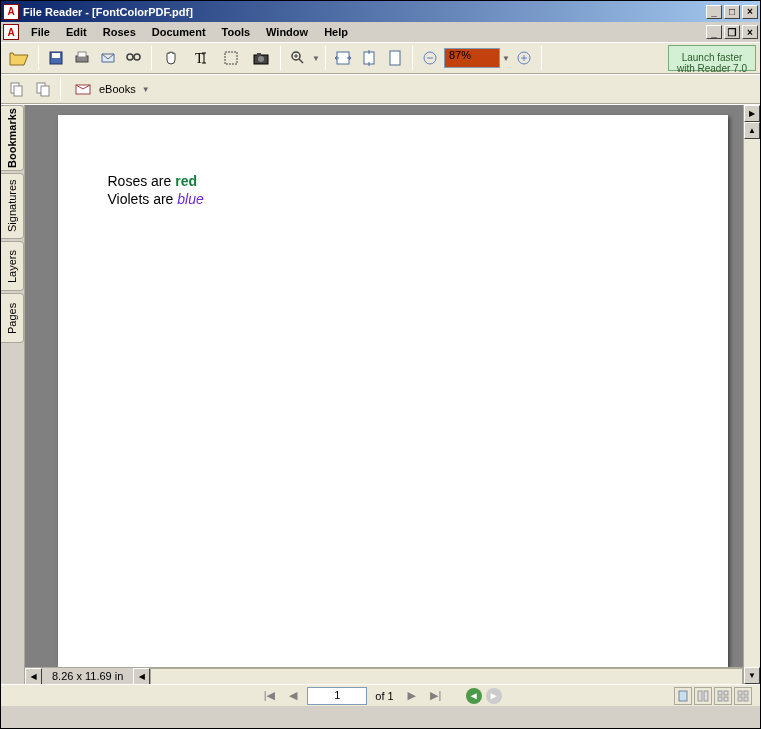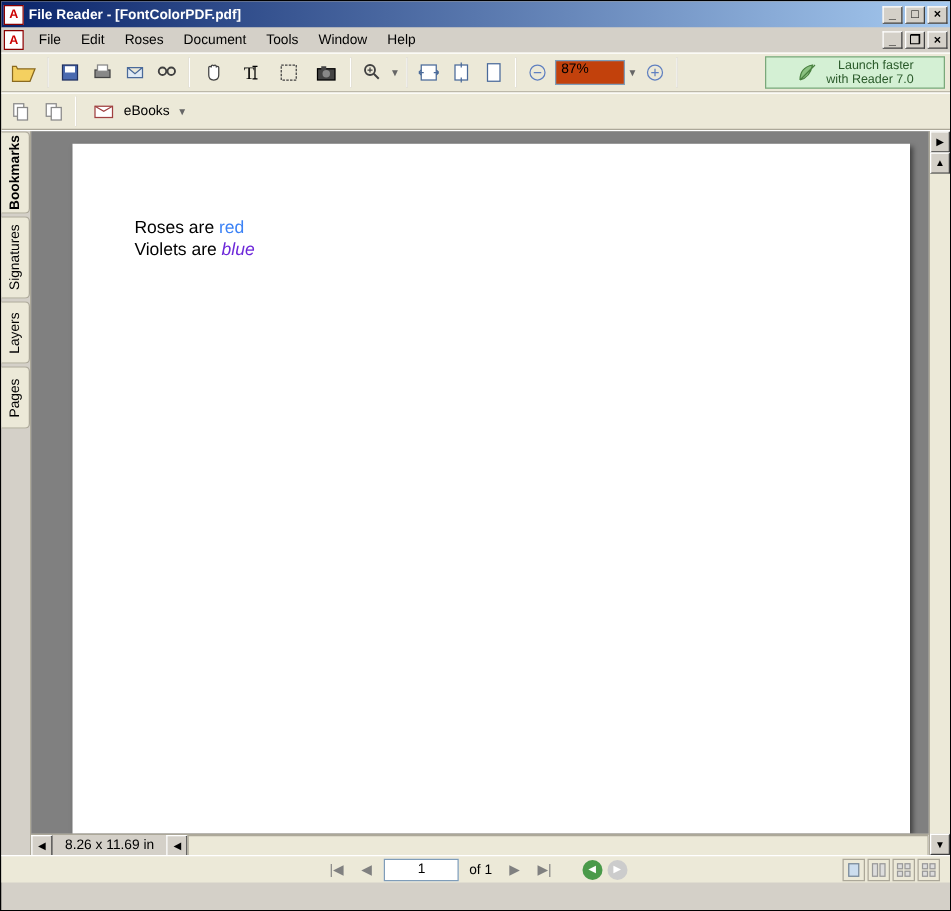--- a/index.html
+++ b/index.html
@@ -41,21 +41,21 @@
   height: 20px; background: #d4d0c8;
   display: flex; align-items: center;
   padding: 0 2px;
 }
 .menubar .app-icon-sm {
   width: 16px; height: 16px;
   background: #fff; border: 1px solid #8a0000;
   margin-right: 4px; color: #c00; font-weight: bold; font-size: 10px;
   display: flex; align-items: center; justify-content: center;
 }
-.menuitem { padding: 2px 8px; }
+.menuitem { padding: 2px 8px; font-weight: bold; }
 .menubar .winbtns-inner { margin-left: auto; display: flex; gap: 2px; }
 .toolbar {
   height: 32px; background: #ece9d8;
   border-top: 1px solid #fff;
   border-bottom: 1px solid #aca899;
   display: flex; align-items: center;
   padding: 0 4px;
   gap: 2px;
 }
 .toolbar2 { height: 30px; }
@@ -80,23 +80,23 @@
 .ebooks-btn {
   height: 22px; padding: 0 8px;
   display: flex; align-items: center; gap: 6px;
   border: 1px solid transparent;
 }
 .promo {
   margin-left: auto;
   height: 26px;
   background: #d4f0d4;
   border: 1px solid #7aa87a;
-  padding: 0 24px;
+  padding: 0 8px;
   display: flex; align-items: center; gap: 6px;
-  color: #2a5a2a; font-size: 10px; text-align: right; line-height: 1.1;
+  color: #2a5a2a; font-size: 10px; text-align: center; line-height: 1.1; flex-direction: column;
 }
 .main {
   display: flex;
   height: calc(100% - 21px - 20px - 32px - 30px - 22px - 22px);
   border-top: 1px solid #fff;
 }
 .sidebar {
   width: 24px;
   background: #d4d0c8;
   border-right: 1px solid #aca899;
@@ -127,21 +127,21 @@
   padding: 10px 0 0 0;
 }
 .page {
   width: 670px; height: 100%;
   background: #fff;
   box-shadow: 2px 2px 4px rgba(0,0,0,0.5);
   padding: 58px 50px;
   font-family: Arial;
 }
 .page .line1 { font-size: 14px; }
-.page .line1 .red { color: #3b82f6; font-weight: normal; }
+.page .line1 .red { color: #15803d; font-weight: bold; }
 .page .line2 { font-size: 14px; margin-top: 2px; }
 .page .line2 .blue { color: #6d28d9; font-style: italic; }
 .vscroll {
   position: absolute; right: 0; top: 0; bottom: 0;
   width: 17px; background: #d4d0c8;
   border-left: 1px solid #aca899;
   display: flex; flex-direction: column;
 }
 .vscroll .sbtn {
   height: 17px; background: #d4d0c8;

